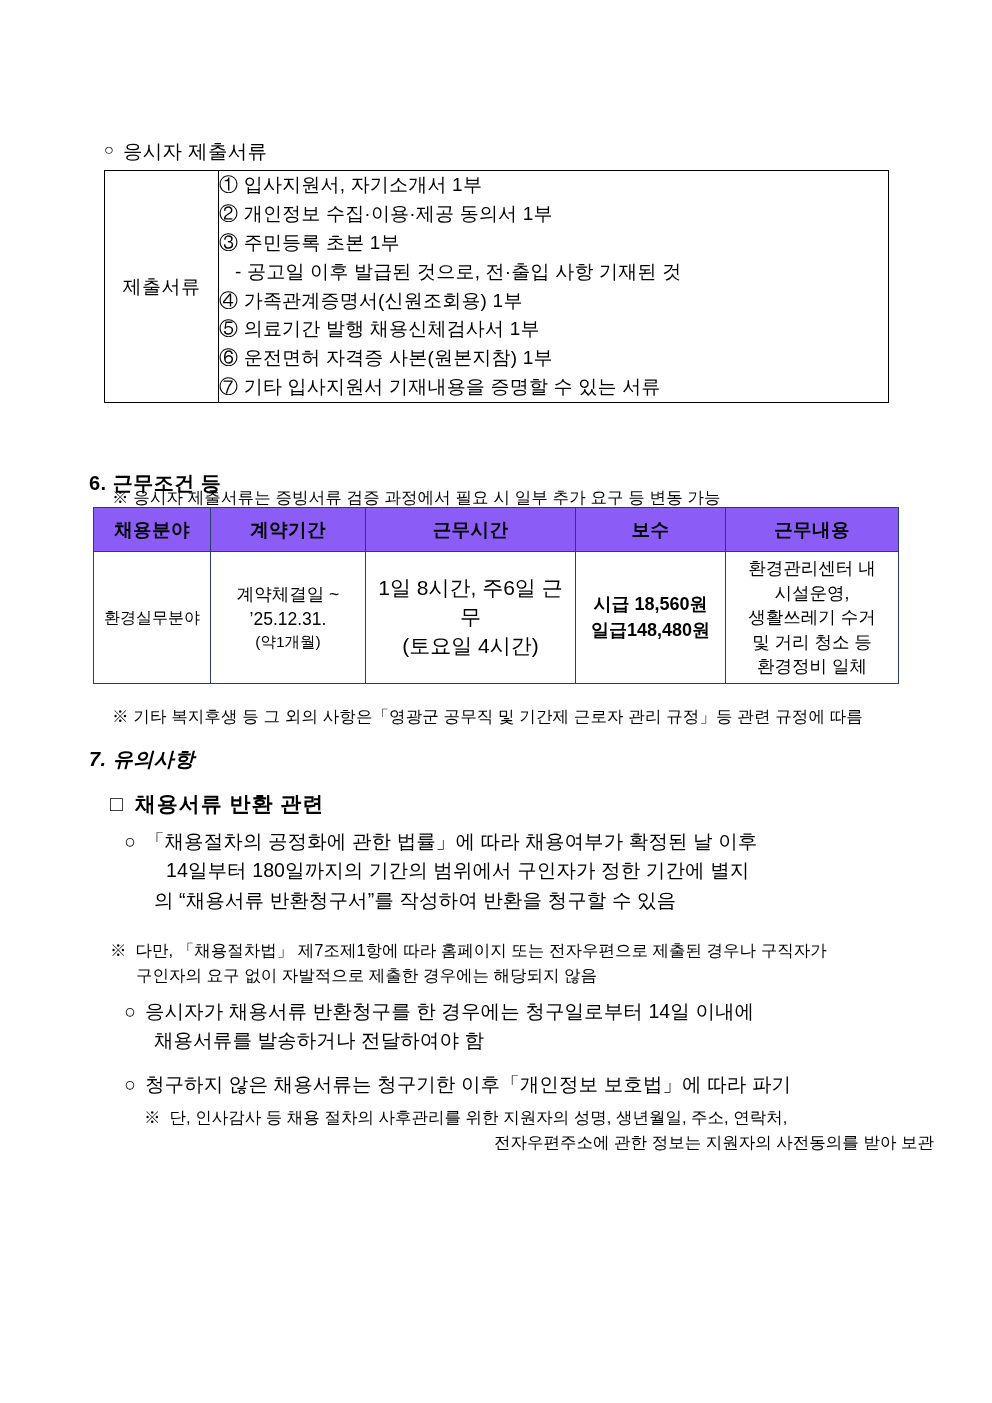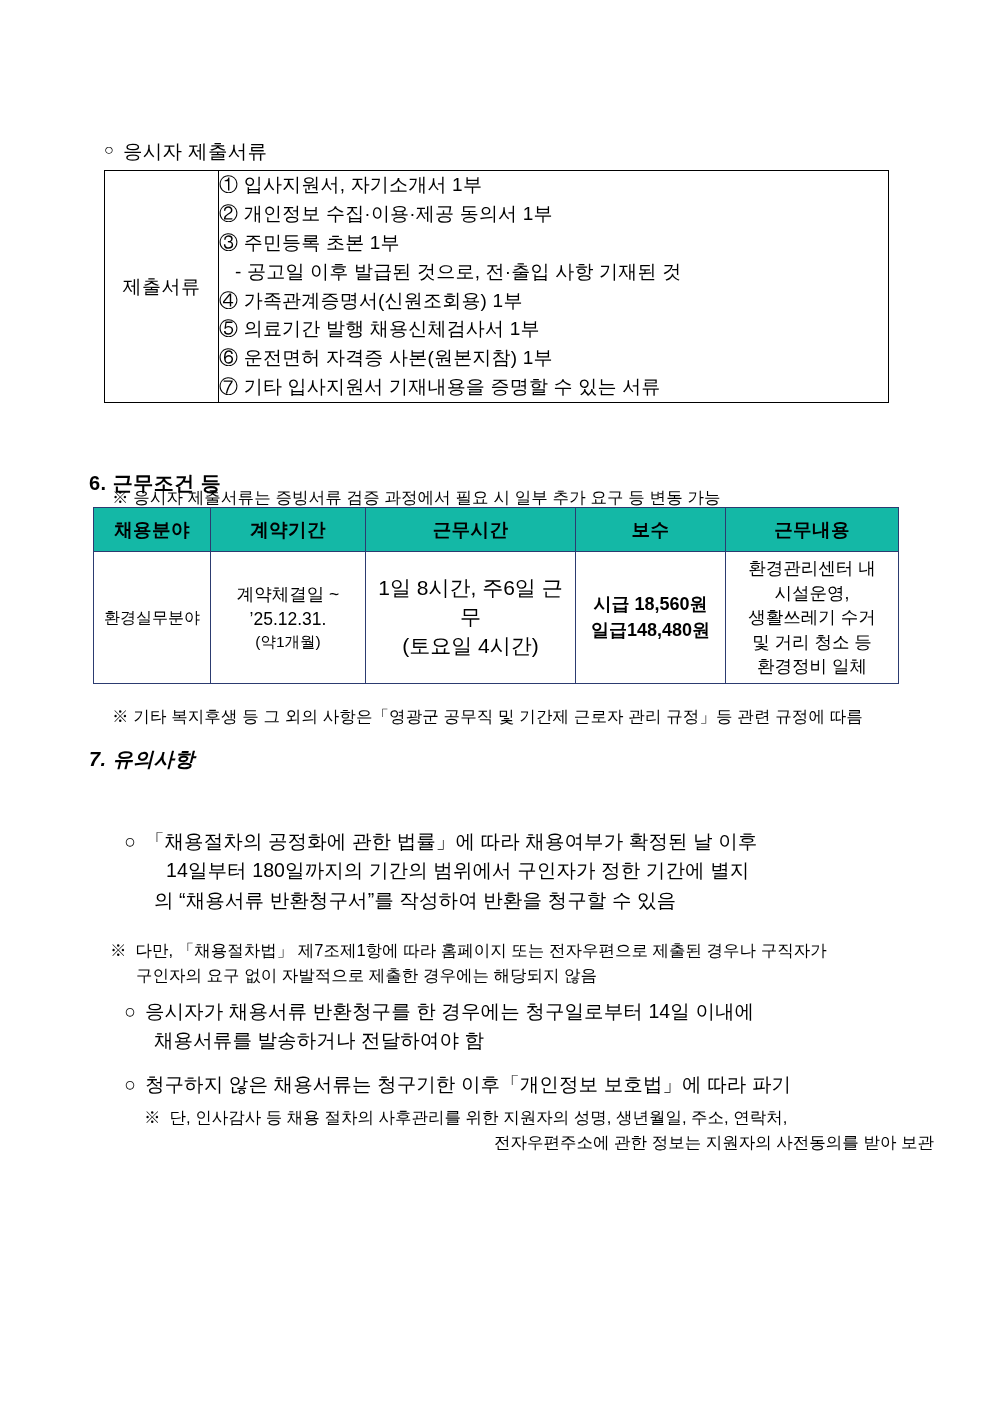--- a/index.html
+++ b/index.html
@@ -113,21 +113,21 @@
     border-collapse: collapse;
     table-layout: fixed;
   }
   table.cond-table th,
   table.cond-table td {
     border: 1px solid #2c3b70;
     text-align: center;
     vertical-align: middle;
   }
   table.cond-table thead th {
-    background: #14b8a6;
+    background: #8b5cf6;
     font-size: 18.5px;
     font-weight: bold;
     height: 41px;
     letter-spacing: 0.4px;
   }
   table.cond-table tbody td {
     height: 122px;
     font-size: 17.5px;
     line-height: 1.38;
     padding: 4px 5px;
@@ -268,20 +268,23 @@
           <div class="cond-duty">환경정비 일체</div>
         </td>
       </tr>
     </tbody>
   </table>
 
   <div class="note-small note-cond">※ 기타 복지후생 등 그 외의 사항은「영광군 공무직 및 기간제 근로자 관리 규정」등 관련 규정에 따름</div>
 
   <div class="sec-heading" id="sec7-heading">7. 유의사항</div>
 
+  <div class="sq-heading">
+    <span class="sq-mark">□</span><span>채용서류 반환 관련</span>
+  </div>
 
   <div class="n-item" id="note1">
     <span class="n-mark">○</span><span>「채용절차의 공정화에 관한 법률」에 따라 채용여부가 확정된 날 이후</span>
     <span class="n-cont l2">14일부터 180일까지의 기간의 범위에서 구인자가 정한 기간에 별지</span>
     <span class="n-cont l3">의 “채용서류 반환청구서”를 작성하여 반환을 청구할 수 있음</span>
   </div>
 
   <div id="note1-sub">
     <span class="n-mark">※</span><span>다만, 「채용절차법」 제7조제1항에 따라 홈페이지 또는 전자우편으로 제출된 경우나 구직자가</span>
     <span class="s2">구인자의 요구 없이 자발적으로 제출한 경우에는 해당되지 않음</span>

